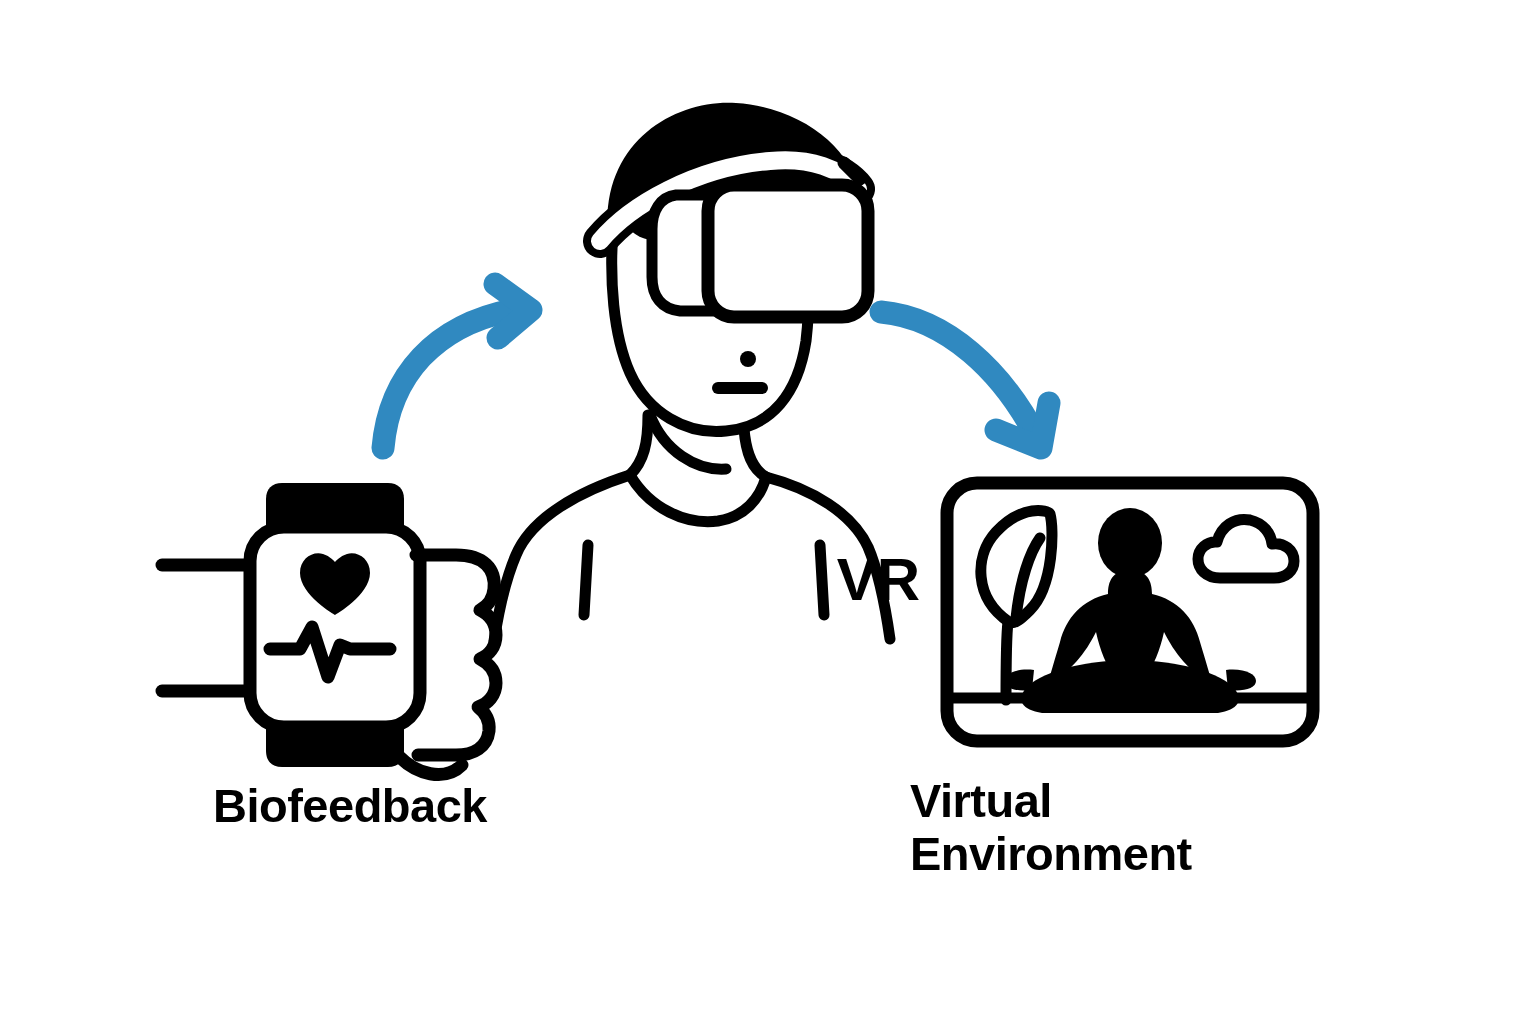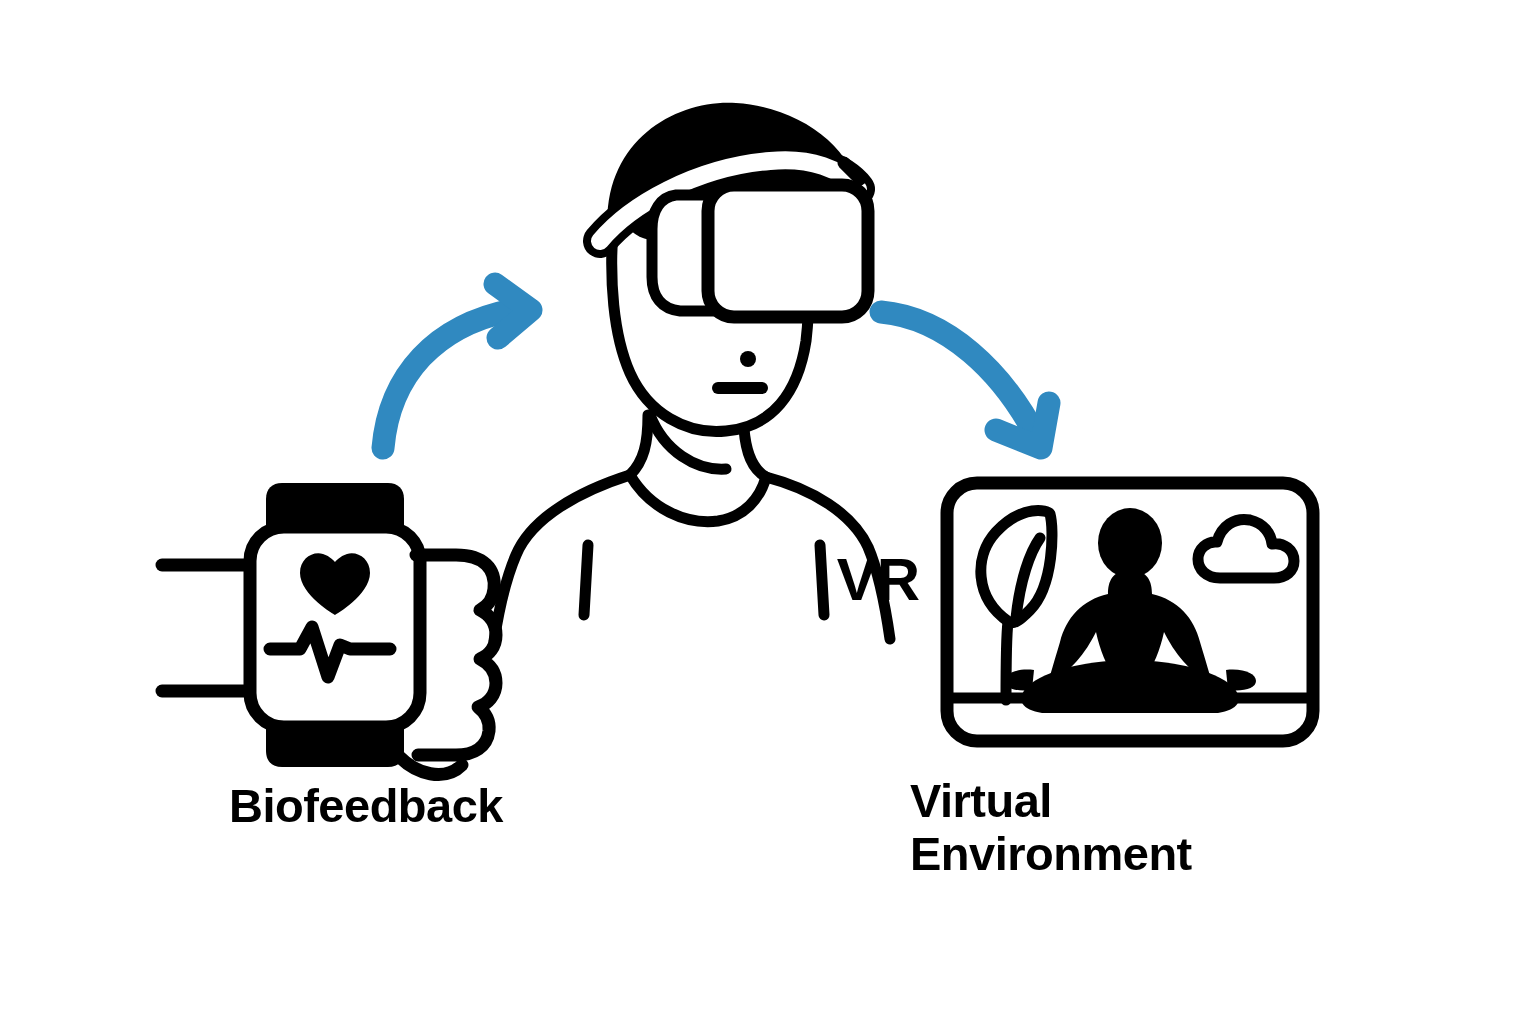--- a/index.html
+++ b/index.html
@@ -26,21 +26,21 @@
 
   
   #biofeedback-group {
     left: 140px;
     top: 455px;
     width: 420px;
     height: 400px;
   }
   #biofeedback-label {
     position: absolute;
-    left: 16px;
+    left: 0px;
     top: 325px;
     width: 420px;
     text-align: center;
     font-size: 47px;
     font-weight: bold;
     color: #000000;
     letter-spacing: -0.5px;
     line-height: 1.12;
     white-space: pre-line;
   }

